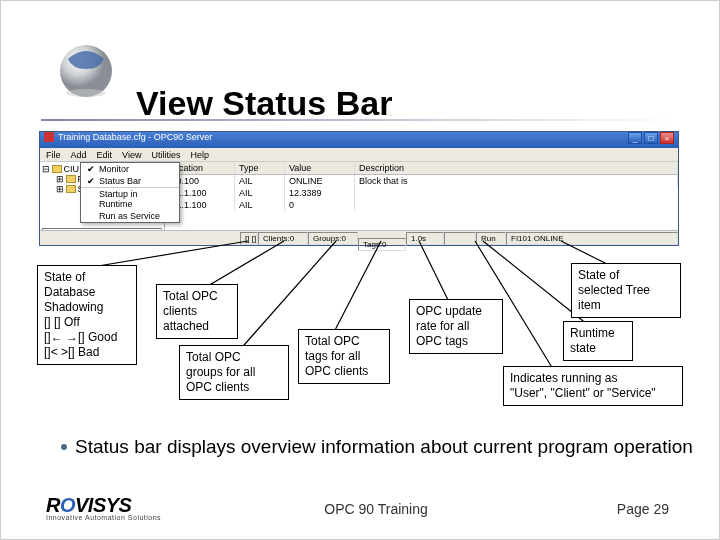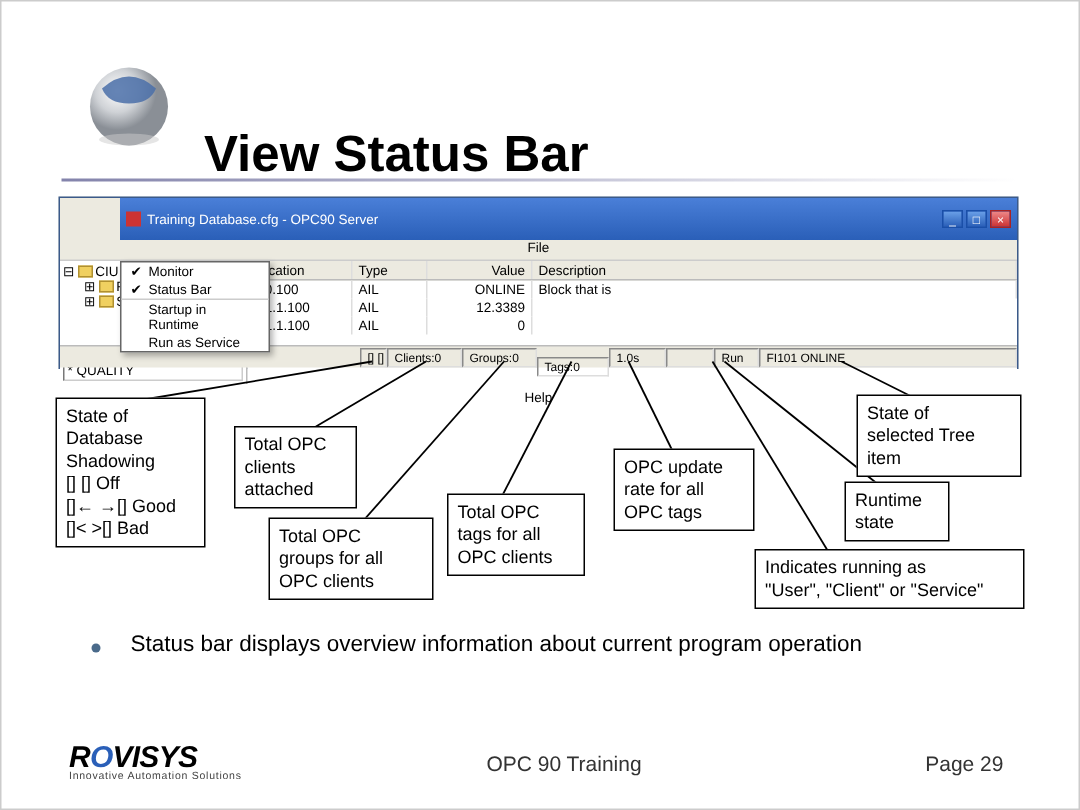--- a/index.html
+++ b/index.html
@@ -47,28 +47,26 @@
     position: absolute;
     top: 130px;
     left: 38px;
     width: 640px;
     height: 115px;
     border: 1px solid #3b5a8a;
     background: #eceae0;
     font-size: 9px;
   }
   .titlebar {
-    height: 28px;
+    height: 16px;
     background: linear-gradient(to bottom, #4a7fd8, #2a5fb8);
     color: #fff;
     display: flex;
-    align-items: center;
     padding: 0 4px;
     font-size: 9px;
-    margin-left: 40px;
   }
   .titlebar .wicon {
     width: 10px; height: 10px; background: #c33; margin-right: 4px;
   }
   .winbtns {
     margin-left: auto;
     display: flex;
     gap: 2px;
   }
   .winbtn {
@@ -82,21 +80,20 @@
   }
   .winbtn.close { background: linear-gradient(to bottom,#e88,#c33); border-color:#a22; }
   .menubar {
     height: 14px;
     background: #eceae0;
     display: flex;
     gap: 10px;
     padding: 0 6px;
     align-items: center;
     border-bottom: 1px solid #ccc;
-    flex-direction: column;
   }
   .menubar span { cursor: pointer; }
   .pane {
     display: flex;
     height: 82px;
   }
   .tree {
     width: 125px;
     border-right: 1px solid #bbb;
     background: #fff;
@@ -128,21 +125,21 @@
     border-bottom: 1px solid #bbb;
   }
   .listhead div, .listrow div {
     padding: 1px 4px;
     border-right: 1px solid #ddd;
     overflow: hidden;
     white-space: nowrap;
   }
   .col-loc { width: 70px; }
   .col-type { width: 50px; }
-  .col-val { width: 70px; text-align: right; }
+  .col-val { width: 70px; }
   .col-desc { flex: 1; }
   .listrow { display:flex; }
   .statusbar {
     position: absolute;
     left: 0; right: 0; bottom: 0;
     height: 15px;
     background: #eceae0;
     border-top: 1px solid #bbb;
     display: flex;
     align-items: center;
@@ -174,26 +171,26 @@
     line-height: 1.25;
   }
   svg.lines {
     position: absolute;
     top: 0; left: 0;
     width: 720px; height: 540px;
     pointer-events: none;
   }
   .bullet {
     position: absolute;
-    top: 420px;
+    top: 435px;
     left: 60px;
-    font-size: 15px;
+    font-size: 19px;
     display: flex;
     align-items: flex-start;
-    gap: 20px;
+    gap: 8px;
   }
   .bullet .dot {
     width: 6px; height: 6px; border-radius: 50%;
     background: #4a6a8a; margin-top: 8px;
   }
   .footer-logo {
     position: absolute;
     bottom: 18px;
     left: 45px;
     font-family: Arial, sans-serif;

